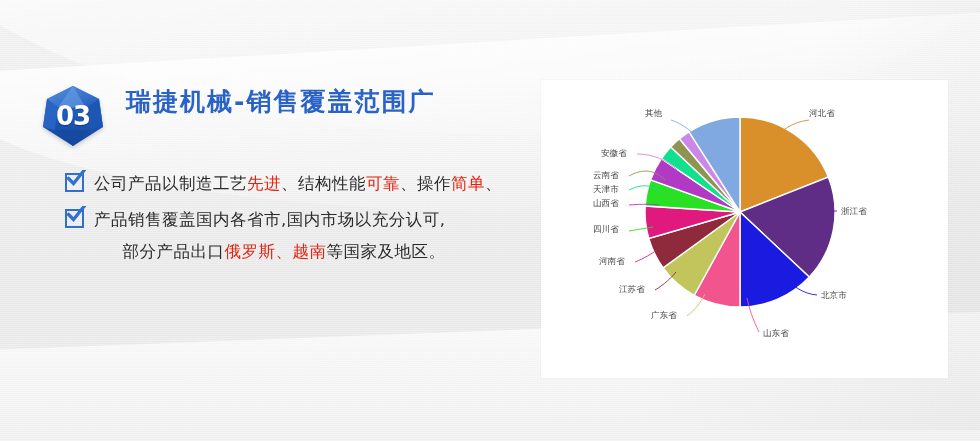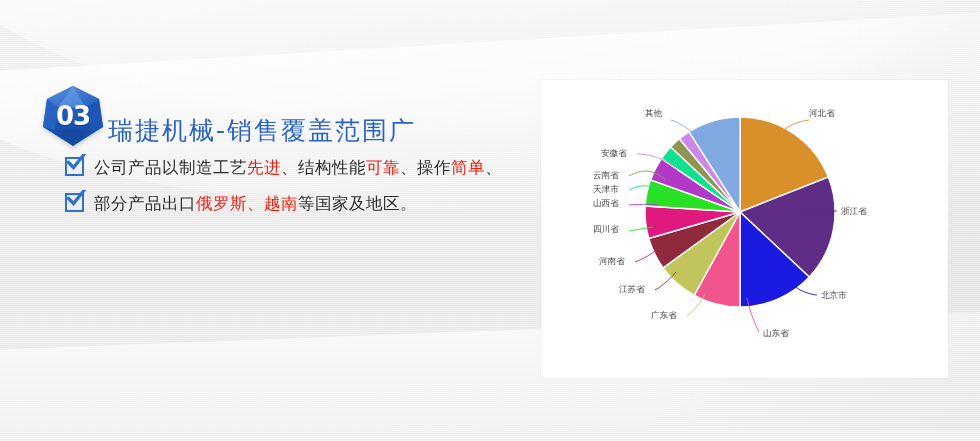--- a/index.html
+++ b/index.html
@@ -26,32 +26,32 @@
   .swoosh.b{left:-60px;top:40px;width:1160px;height:180px;
     background:linear-gradient(178deg,rgba(255,255,255,.85),rgba(255,255,255,0));
     transform:rotate(-3.4deg);border-bottom-left-radius:70% 100%;}
   .swoosh.c{left:-80px;top:330px;width:1180px;height:150px;
     background:linear-gradient(2deg,rgba(255,255,255,.0),rgba(255,255,255,.75));
     transform:rotate(-2.2deg);}
   .swoosh.d{left:560px;top:-40px;width:520px;height:470px;
     background:linear-gradient(115deg,rgba(255,255,255,.0) 40%,rgba(215,215,215,.45) 100%);}
 
   
-  #heading{position:absolute;left:42px;top:85px;display:flex;align-items:flex-end;gap:4px;}
+  #heading{position:absolute;left:42px;top:85px;display:flex;align-items:flex-start;gap:22px;}
   #badge{position:relative;width:62px;height:62px;flex:0 0 62px;}
   #badge svg{display:block;width:62px;height:62px;filter:drop-shadow(0 2px 2px rgba(0,0,0,.18));}
   #badge .num{position:absolute;left:0;top:0;width:62px;height:62px;
     display:flex;align-items:center;justify-content:center;
     color:#fff;font-size:26px;font-weight:bold;letter-spacing:-1px;
     text-shadow:0 1px 1px rgba(0,20,80,.45);font-family:"DejaVu Sans","Liberation Sans",sans-serif;}
-  #title{color:#2a62c6;font-size:25px;font-weight:normal;letter-spacing:2px;
+  #title{color:#2a62c6;font-size:25px;font-weight:bold;letter-spacing:2px;
     white-space:nowrap;text-shadow:0 1px 0 rgba(255,255,255,.9);}
 
   
-  #bullets{position:absolute;left:64px;top:152px;width:470px;text-align:right;}
+  #bullets{position:absolute;left:64px;top:168px;width:470px;text-align:right;}
   .bullet{display:flex;align-items:flex-start;margin-bottom:4px;}
   .chk{flex:0 0 22px;width:22px;height:22px;position:relative;margin-top:3px;margin-right:8px;}
   .chk .box{position:absolute;left:1px;top:2px;width:15px;height:15px;border:2px solid #2f6fd0;background:transparent;}
   .chk .tick{position:absolute;left:2px;top:-1px;width:20px;height:18px;}
   .lines{font-size:16.5px;color:#2b2b2b;line-height:32px;letter-spacing:.5px;}
   .lines .ln{white-space:nowrap;}
   .hl{color:#e8200f;}
 
   
   #card{position:absolute;left:541px;top:80px;width:407px;height:298px;background:#fff;
@@ -107,20 +107,21 @@
         </div>
       </div>
       <div class="bullet">
         <div class="chk">
           <span class="box"></span>
           <svg class="tick" viewBox="0 0 20 18">
             <path d="M2.5 8.5 L7.5 13.5 L18 0.5" fill="none" stroke="#2f6fd0" stroke-width="3.2" stroke-linecap="square"></path>
           </svg>
         </div>
         <div class="lines">
+          <div class="ln"><span>产品销售覆盖国内各省市,国内市场以充分认可,</span></div>
           <div class="ln"><span>部分产品出口</span><span class="hl">俄罗斯、越南</span><span>等国家及地区。</span></div>
         </div>
       </div>
     </div>
 
   <div id="card">
     <svg id="pie" width="407" height="298" viewBox="0 0 407 298" xmlns="http://www.w3.org/2000/svg">
         <path d="M199 132 L199.00 37.00 A95 95 0 0 1 287.33 97.03 Z" fill="#d9902a" stroke="#ffffff" stroke-width="1.4"></path>
         <path d="M199 132 L287.33 97.03 A95 95 0 0 1 268.25 197.03 Z" fill="#5f2d86" stroke="#ffffff" stroke-width="1.4"></path>
         <path d="M199 132 L268.25 197.03 A95 95 0 0 1 199.00 227.00 Z" fill="#1a1ae0" stroke="#ffffff" stroke-width="1.4"></path>

